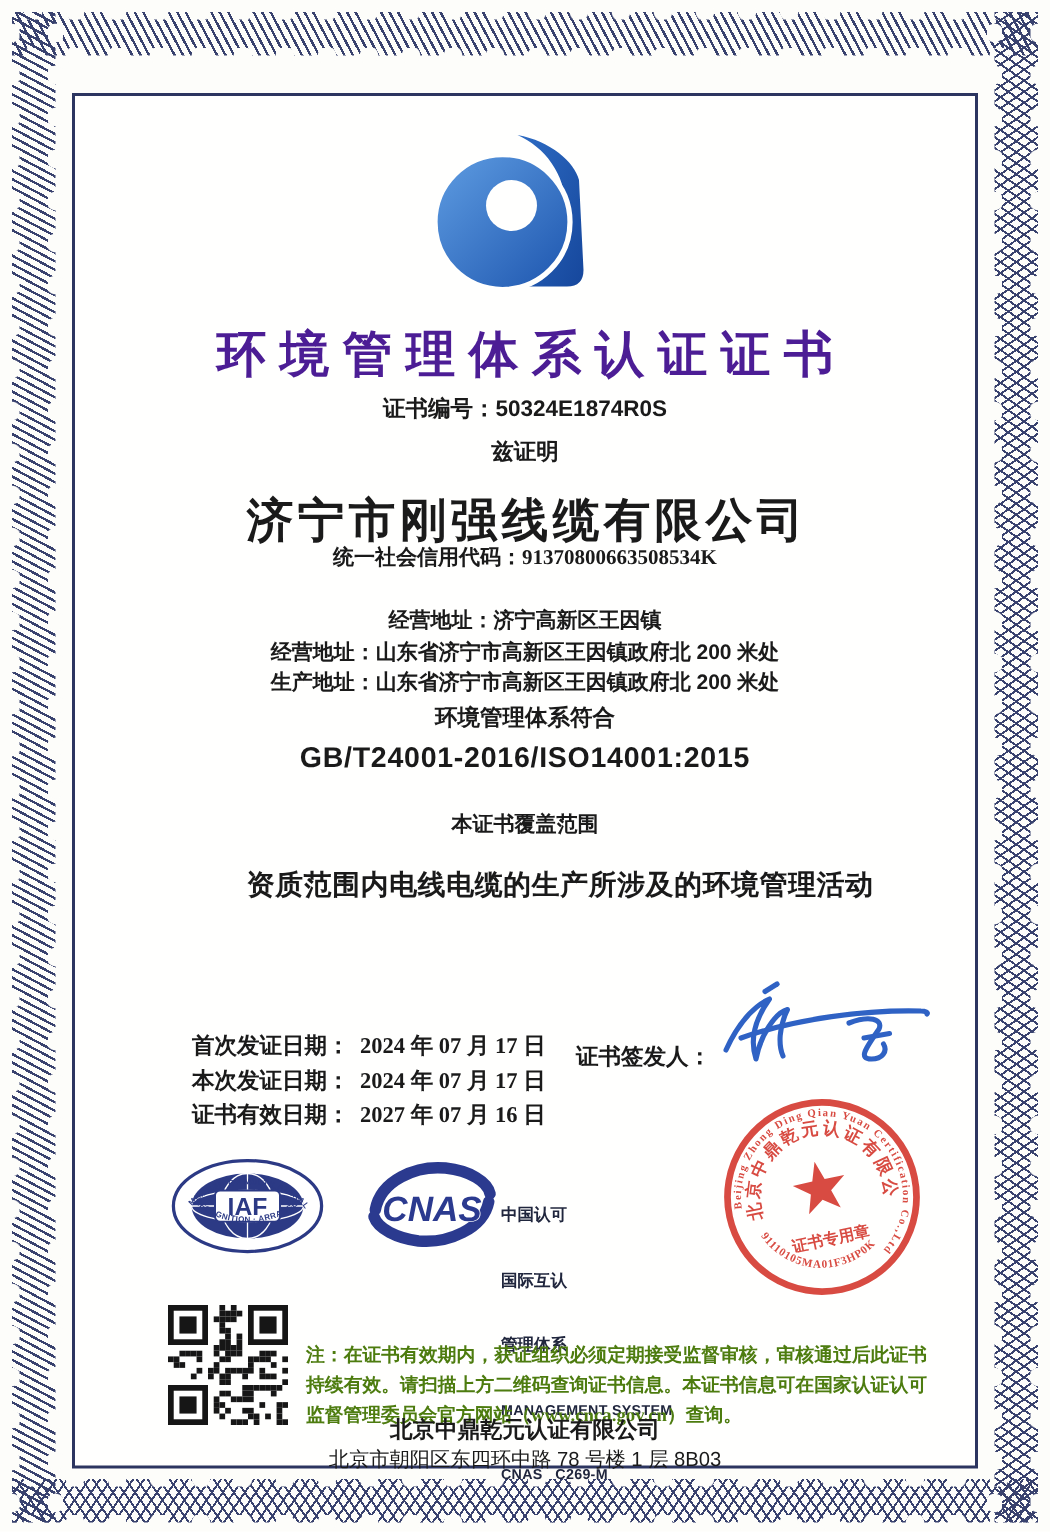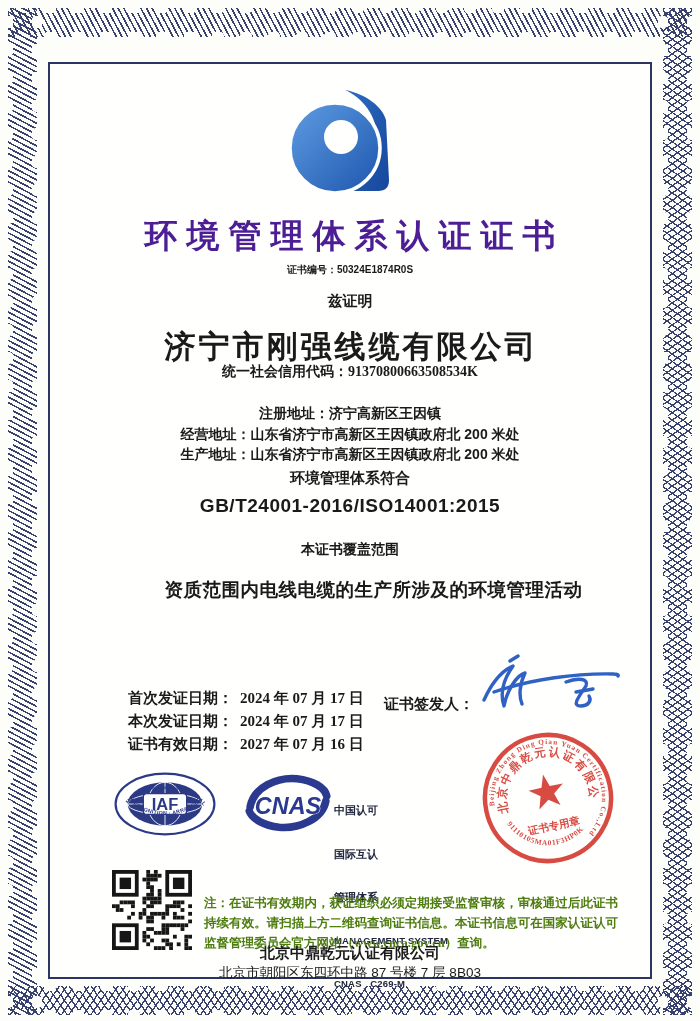--- a/index.html
+++ b/index.html
@@ -30,21 +30,21 @@
     background-size:28px 10px;background-repeat:repeat-x;}
   .band.v::before{top:0;bottom:0;left:-5px;width:10px;
     background:radial-gradient(circle 6.5px at 5px 14px,#fdfdfa 0 5.8px,rgba(255,255,255,0) 6.5px);
     background-size:10px 28px;background-repeat:repeat-y;}
   .band.v::after{top:0;bottom:0;right:-5px;width:10px;
     background:radial-gradient(circle 6.5px at 5px 14px,#fdfdfa 0 5.8px,rgba(255,255,255,0) 6.5px);
     background-size:10px 28px;background-repeat:repeat-y;}
   .inner-frame{position:absolute;left:48px;right:48px;top:62px;bottom:42px;border:2.5px solid #2c3560;background:#fffffe;}
   
   .title{top:214px;font-size:33px;font-weight:700;letter-spacing:9px;text-indent:9px;color:#4c1d95;}
-  .certno{top:263px;font-size:10px;font-weight:700;}
+  .certno{top:263px;font-size:15px;font-weight:700;}
   .certify{top:292px;font-size:15px;font-weight:700;}
   .company{top:326px;font-size:31px;font-weight:700;letter-spacing:3px;text-indent:3px;}
   .credit{top:363px;font-size:14px;font-family:"Liberation Serif","DejaVu Serif",serif;font-weight:700;}
   .addr{font-size:14px;font-weight:700;}
   .conform{top:469px;font-size:15px;font-weight:700;}
   .standard{top:495px;font-size:19px;font-weight:700;letter-spacing:.5px;}
   .scopelabel{top:541px;font-size:14px;font-weight:700;}
   .scope{top:577px;font-size:18.5px;font-weight:800;letter-spacing:.5px;padding-left:47px;}
   .dates{left:128px;top:687px;font-family:"Liberation Serif","DejaVu Serif",serif;font-size:15px;font-weight:700;}
   .dates .row{display:flex;line-height:23px;}
@@ -87,21 +87,21 @@
 <div class="abs ctr title">环境管理体系认证证书</div>
 <div class="abs ctr certno">
   <span>证书编号：</span><span>50324E1874R0S</span>
 </div>
 <div class="abs ctr certify">兹证明</div>
 
 <div class="abs ctr company">济宁市刚强线缆有限公司</div>
 <div class="abs ctr credit">
   <span>统一社会信用代码：</span><span>91370800663508534K</span>
 </div>
-<div class="abs ctr addr" style="top:405px;">注册地址：济宁高新区王因镇</div>
+<div class="abs ctr addr" style="top:405px;">经营地址：济宁高新区王因镇</div>
 <div class="abs ctr addr" style="top:426px;">经营地址：山东省济宁市高新区王因镇政府北 200 米处</div>
 <div class="abs ctr addr" style="top:446px;">生产地址：山东省济宁市高新区王因镇政府北 200 米处</div>
 
 <div class="abs ctr conform">环境管理体系符合</div>
 <div class="abs ctr standard">GB/T24001-2016/ISO14001:2015</div>
 <div class="abs ctr scopelabel">本证书覆盖范围</div>
 <div class="abs ctr scope">资质范围内电线电缆的生产所涉及的环境管理活动</div>
 
 <div class="abs dates">
   <div class="row">
@@ -314,13 +314,13 @@
   <rect x="57.6" y="7.2" width="10.8" height="10.8" fill="#161616"></rect>
       <rect x="0" y="50.4" width="25.2" height="25.2" fill="#161616"></rect>
   <rect x="3.6" y="54" width="18" height="18" fill="#fff"></rect>
   <rect x="7.2" y="57.6" width="10.8" height="10.8" fill="#161616"></rect>
     </svg>
 </div>
 
 <div class="abs note">注：在证书有效期内，获证组织必须定期接受监督审核，审核通过后此证书持续有效。请扫描上方二维码查询证书信息。本证书信息可在国家认证认可监督管理委员会官方网站（www.cnca.gov.cn）查询。</div>
 
 <div class="abs ctr foot-co">北京中鼎乾元认证有限公司</div>
-<div class="abs ctr foot-ad">北京市朝阳区东四环中路 87 号楼 7 层 8B03</div>
+<div class="abs ctr foot-ad">北京市朝阳区东四环中路 78 号楼 1 层 8B03</div>
 
 </body></html>

